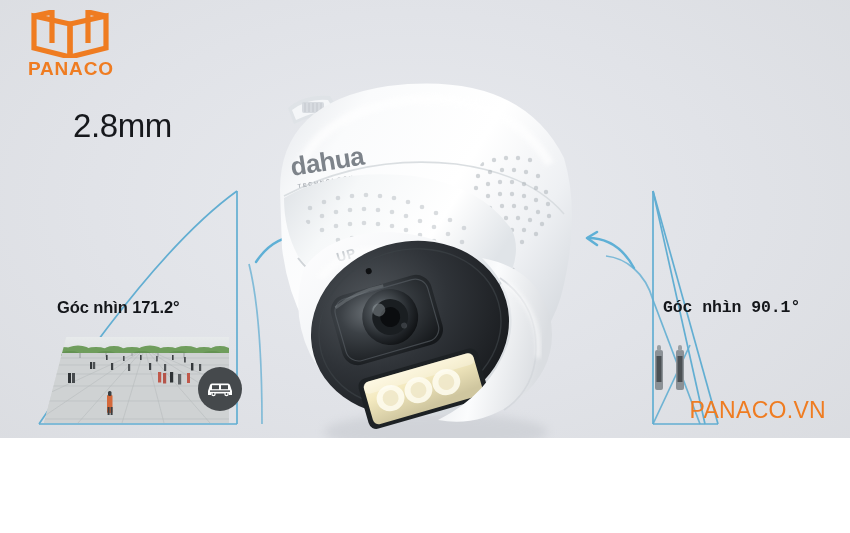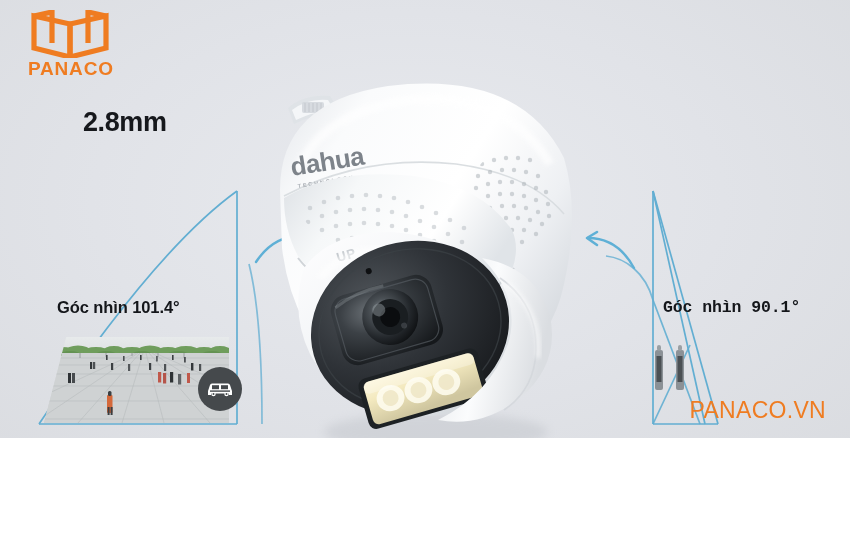--- a/index.html
+++ b/index.html
@@ -19,22 +19,22 @@
   #logo{ position:absolute; left:22px; top:10px; width:110px; height:78px; }
   #logo .mark{ position:absolute; left:8px; top:0; width:80px; height:48px; }
   #logo .word{
     position:absolute; left:6px; top:48px;
     font-size:19px; font-weight:700; letter-spacing:.8px;
     color:#ef7c21; font-family:"Liberation Sans", sans-serif;
   }
 
   
   .mmLabel{
-    position:absolute; font-size:27px; font-weight:700; color:#16181c;
-    letter-spacing:-.4px; white-space:nowrap;margin-left:10px;
+    position:absolute; font-size:33px; font-weight:400; color:#16181c;
+    letter-spacing:-.4px; white-space:nowrap;
   }
   #mmLeft{ left:73px; top:107px; }
   #mmRight{ left:654px; top:107px; }
 
   
   .angLabel{
     position:absolute; font-size:16.5px; font-weight:600; color:#14161a;
     white-space:nowrap; letter-spacing:-.1px;
   }
   #angLeft{ left:57px; top:298px; }
@@ -243,21 +243,21 @@
       <rect x="16" y="6.2" width="7" height="4" fill="#45494c"></rect>
       <circle cx="8.5" cy="15" r="2.2" fill="#ffffff"></circle>
       <circle cx="21.5" cy="15" r="2.2" fill="#ffffff"></circle>
       <circle cx="8.5" cy="15" r="1" fill="#45494c"></circle>
       <circle cx="21.5" cy="15" r="1" fill="#45494c"></circle>
       <rect x="5" y="11.4" width="20" height="1.4" fill="#45494c"></rect>
     </svg>
   </div>
 
   <div class="mmLabel" id="mmLeft">2.8mm</div>
-  <div class="angLabel" id="angLeft">Góc nhìn 101.4°</div>
+  <div class="angLabel" id="angLeft">Góc nhìn 171.2°</div>
   <div class="angLabel" id="angRight">Góc nhìn 90.1°</div>
 
   <svg id="camera" viewBox="0 0 312 380">
     <defs>
       <linearGradient id="bodyG" x1="0" y1="0" x2="1" y2="0.7">
         <stop offset="0%" stop-color="#e3e6ea"></stop>
         <stop offset="22%" stop-color="#fafbfc"></stop>
         <stop offset="55%" stop-color="#ffffff"></stop>
         <stop offset="80%" stop-color="#eef0f3"></stop>
         <stop offset="100%" stop-color="#d6dadf"></stop>

